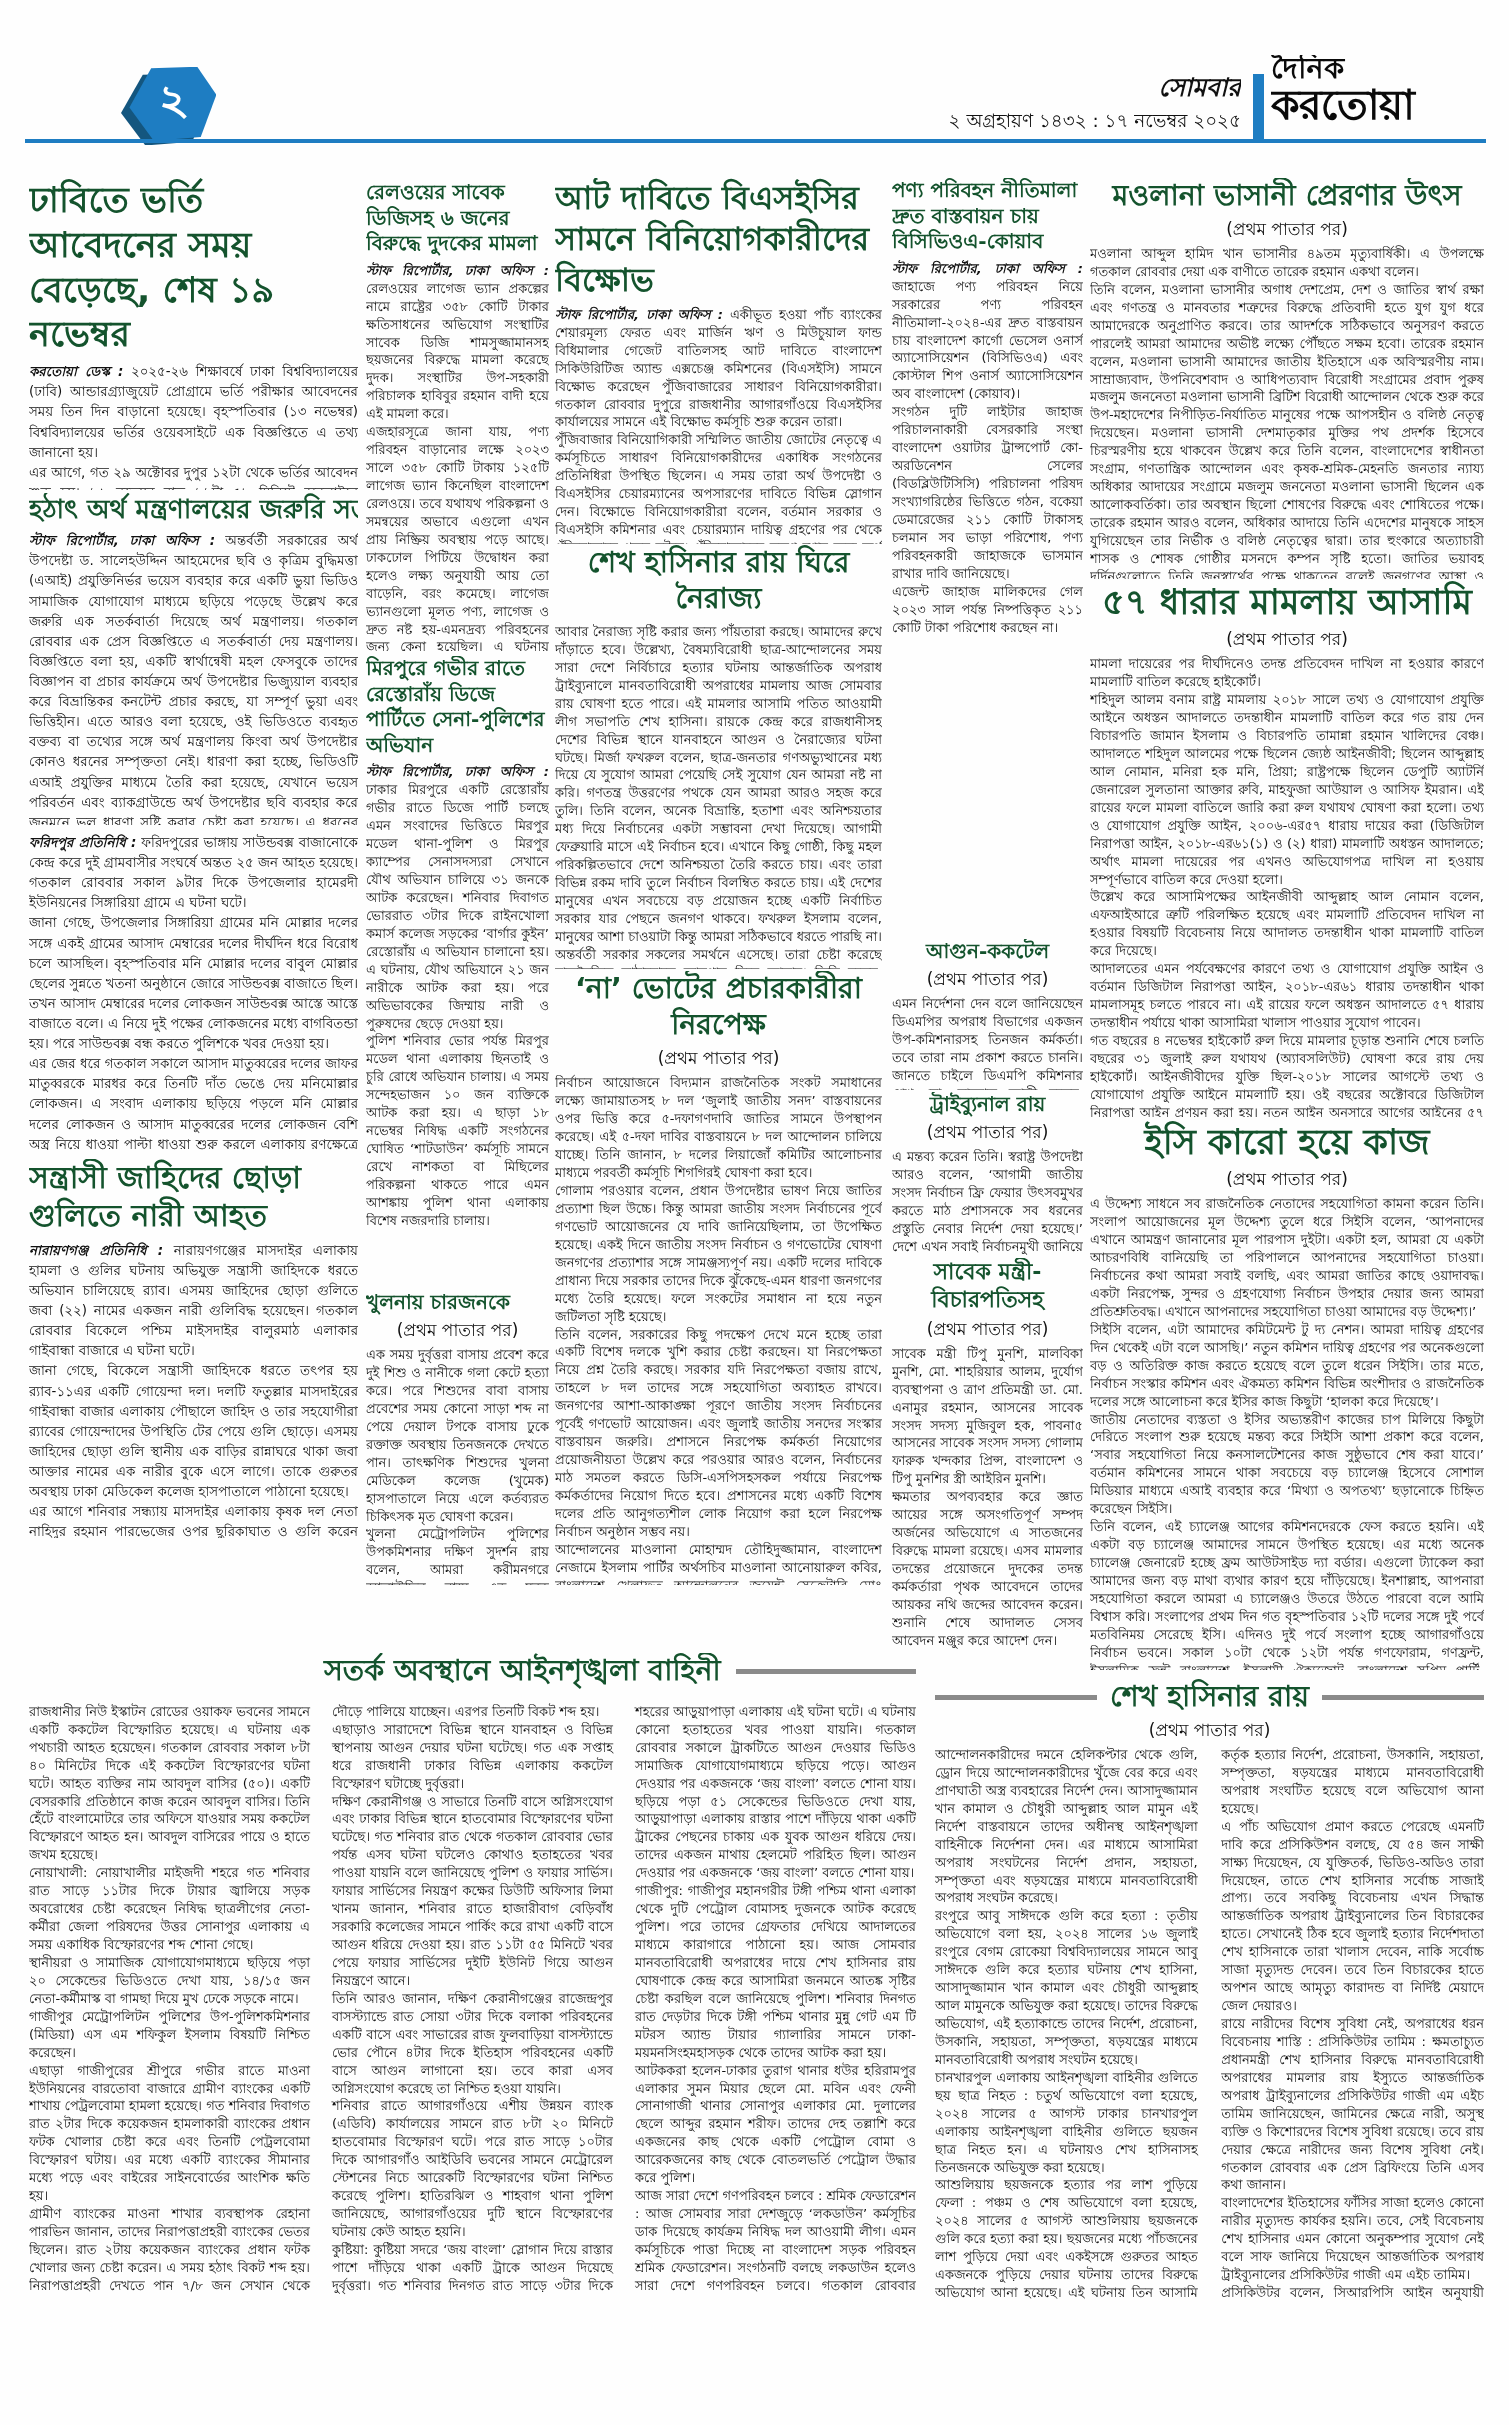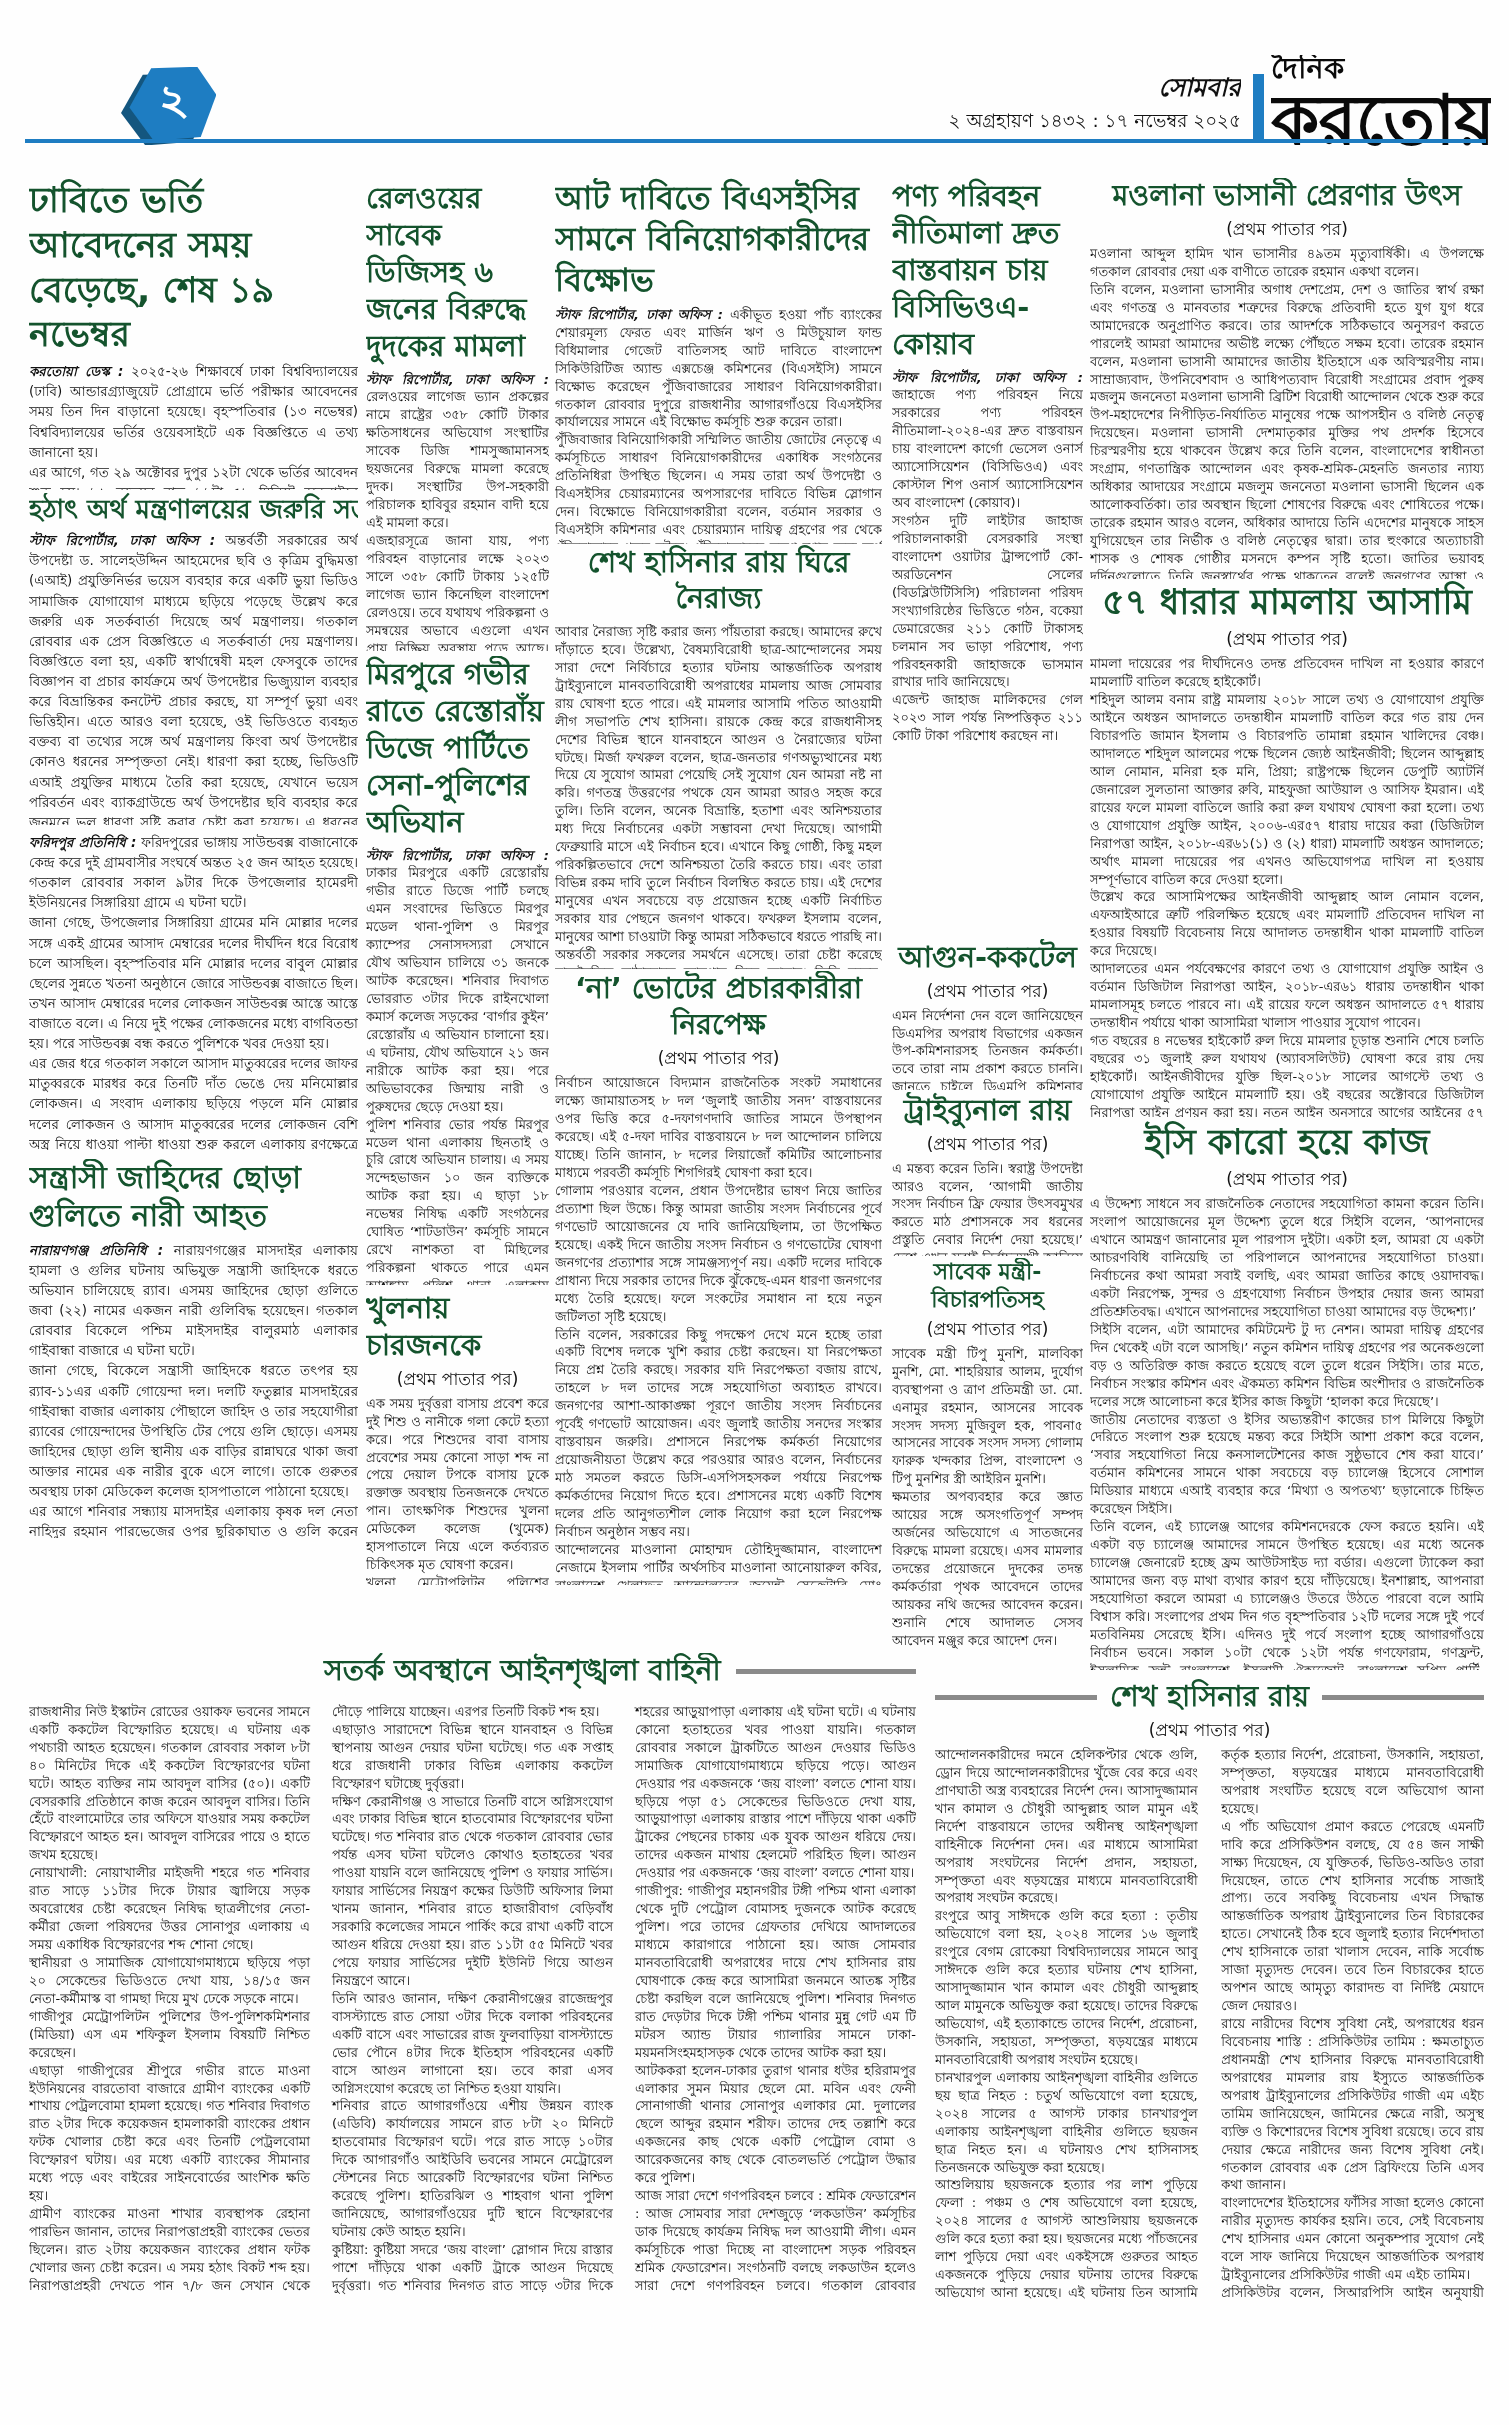--- a/index.html
+++ b/index.html
@@ -13,31 +13,31 @@
   .hex-front{position:absolute;left:13.4px;top:1.7px;width:87px;height:74px;background:#1e7dc2;
             clip-path:polygon(25% 2%,78% 0%,100% 38%,82% 95%,28% 100%,0% 55%);
             display:flex;align-items:center;justify-content:center;}
   .hex-front span{color:#fff;font-size:44px;font-weight:bold;transform:rotate(-8deg);}
   .dateblock{left:922px;top:74px;width:319px;text-align:right;}
   .weekday{font-size:25px;font-weight:bold;font-style:italic;line-height:1.1;}
   .dateline{font-size:18.4px;margin-top:5px;}
   .vbar{left:1253px;top:74px;width:11px;height:67px;background:#1e7dc2;}
   .masthead{left:1271px;top:55px;width:220px;color:#0a0a0a;}
   .mast-top{font-size:28.5px;font-weight:bold;letter-spacing:0.8px;line-height:1;}
-  .mast-main{font-size:69px;font-weight:bold;letter-spacing:-0.8px;line-height:1.05;}
+  .mast-main{font-size:41px;font-weight:bold;letter-spacing:-0.8px;line-height:1.05;}
   .hrule-blue{left:25px;top:139px;width:1461px;height:4.2px;background:#1e7dc2;}
   
   .hl{font-weight:bold;color:#14532d;line-height:1.28;}
   .hl-c{text-align:center;}
   .hl-42{font-size:35px;}
   .hl-50{font-size:30px;}
   .hl-38{font-size:32px;}
   .hl-34{font-size:28.5px;}
   .hl-31{font-size:26px;white-space:nowrap;}
-  .hl-28{font-size:29px;}
+  .hl-28{font-size:20px;}
   .hl-26{font-size:22px;}
   .cont{text-align:center;font-size:17px;line-height:1.3;margin:3.4px 0 5px;}
   .byline{font-weight:bold;font-style:italic;}
   .bt{font-size:13.4px;line-height:1.5;text-align:justify;}
   .bt-s{font-size:13px;line-height:1.38;text-align:justify;}
   .flow{white-space:pre-line;}
   .mt6{margin-top:5px;}
   .rule-gray{background:#8a8a8a;height:5px;}
   .q-head{display:flex;align-items:center;gap:15px;padding-left:295px;}
   .q-head .rule-gray{flex:1;}

